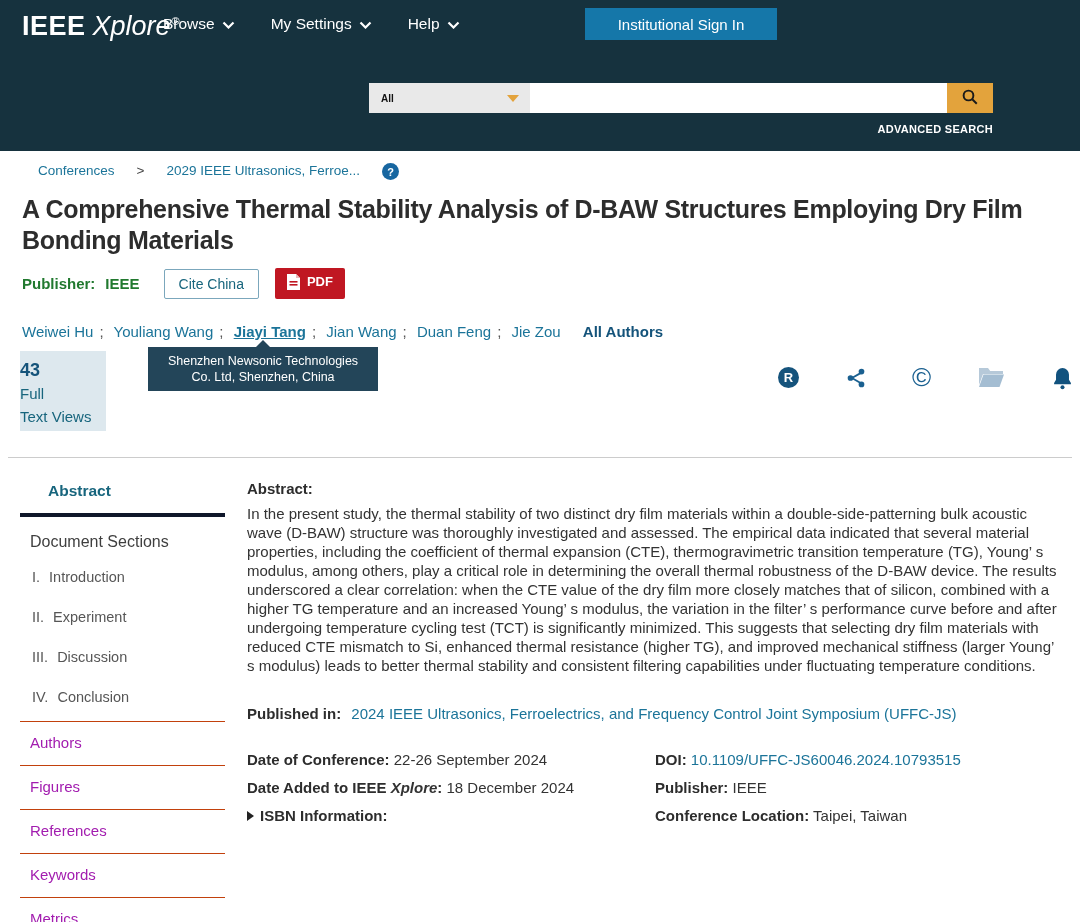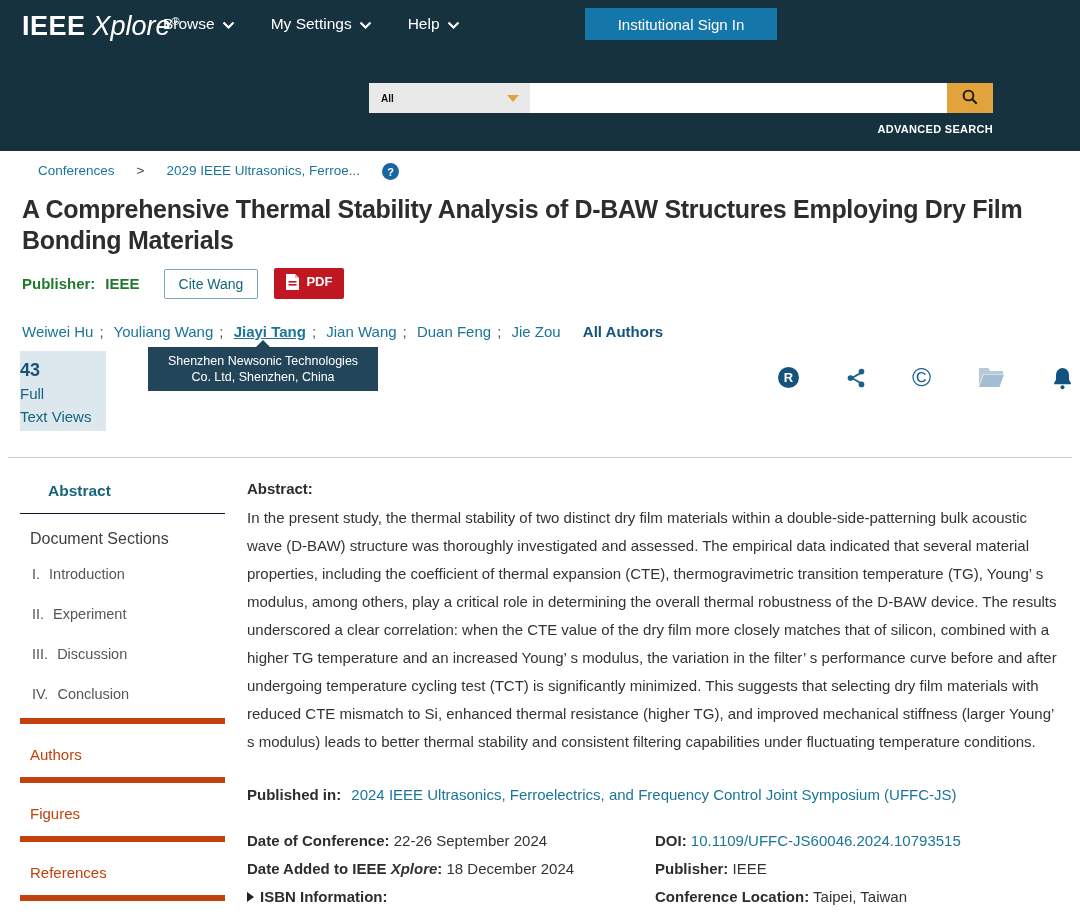--- a/index.html
+++ b/index.html
@@ -73,31 +73,31 @@
   .r-badge { width:21px; height:21px; border-radius:50%; background:#15537c; color:#fff;
     font-size:13px; font-weight:bold; display:flex; align-items:center; justify-content:center; }
   .copyright-glyph { font-size:26px; color:#1a6090; line-height:21px; }
 
   .rule { border:none; border-top:1px solid #ccc; margin:14px 8px 0 8px; }
 
   
   .content { display:flex; padding:22px 14px 0 20px; }
   .sidebar { width:205px; flex:none; margin-right:22px; font-size:15px; }
   .sb-abstract { color:#17657d; font-weight:bold; font-size:15.5px;
-    padding:2px 0 13px 28px; border-bottom:1px solid #0f172a; cursor:pointer; }
+    padding:2px 0 13px 28px; border-bottom:4px solid #0f172a; cursor:pointer; }
   .sb-docsec { color:#3f3f3f; font-size:16px; padding:16px 0 6px 10px; }
   .sb-item { color:#565656; font-size:14.5px; padding:12px 0 12px 12px; cursor:pointer; }
   .sb-item .num { margin-right:9px; }
-  .sb-link { color:#c2410c; font-size:15px; padding:22px 0 14px 10px;
-    border-top:6px solid #c2410c; cursor:pointer; }
+  .sb-link { color:#a21caf; font-size:15px; padding:12px 0 14px 10px;
+    border-top:1px solid #c2410c; cursor:pointer; }
   .sb-link:last-child { border-bottom:1px solid #ddd; }
 
   .main { flex:1; padding-right:4px; }
   .abs-heading { font-size:15px; font-weight:bold; color:#2d2d2d; }
-  .abs-text { margin-top:7px; font-size:15px; line-height:28px; color:#333; }
+  .abs-text { margin-top:7px; font-size:15px; line-height:19px; color:#333; }
   .published { margin-top:30px; font-size:15px; }
   .published .lbl { font-weight:bold; color:#2d2d2d;margin-top:32px; }
   .published .val { color:#1b7499; margin-left:6px; cursor:pointer; }
   .meta-grid { margin-top:29px; display:grid; grid-template-columns:408px 1fr;
     row-gap:11px; font-size:15px; color:#333; }
   .meta-lbl { font-weight:bold; color:#2d2d2d; }
   .meta-link { color:#1b7499; cursor:pointer; }
   .xplore-it { font-style:italic; font-weight:bold; }
   .isbn-arrow { display:inline-block; width:0; height:0; border-top:5px solid transparent;
     border-bottom:5px solid transparent; border-left:7px solid #222; margin-right:6px; }
@@ -152,21 +152,21 @@
   <span class="crumb-sep">&gt;</span>
   <span class="crumb">2029 IEEE Ultrasonics, Ferroe...</span>
   <span class="help-icon">?</span>
 </div>
 
 <h1 class="doc-title">A Comprehensive Thermal Stability Analysis of D-BAW Structures Employing Dry Film Bonding Materials</h1>
 
 <div class="pub-row">
   <span class="pub-label">Publisher:</span>
   <span class="pub-name">IEEE</span>
-  <button class="cite-btn">Cite Wang</button>
+  <button class="cite-btn">Cite China</button>
   <button class="pdf-btn">
     <span><svg width="13" height="16" viewBox="0 0 13 16">
           <path fill="#fff" d="M0 0h9l4 4v12H0z"></path>
           <path fill="#e9b9bc" d="M9 0l4 4H9z"></path>
           <rect fill="#c01722" x="2.5" y="7" width="8" height="1.6"></rect>
           <rect fill="#c01722" x="2.5" y="10" width="8" height="1.6"></rect>
         </svg></span>
     <span>PDF</span>
   </button>
 </div>

